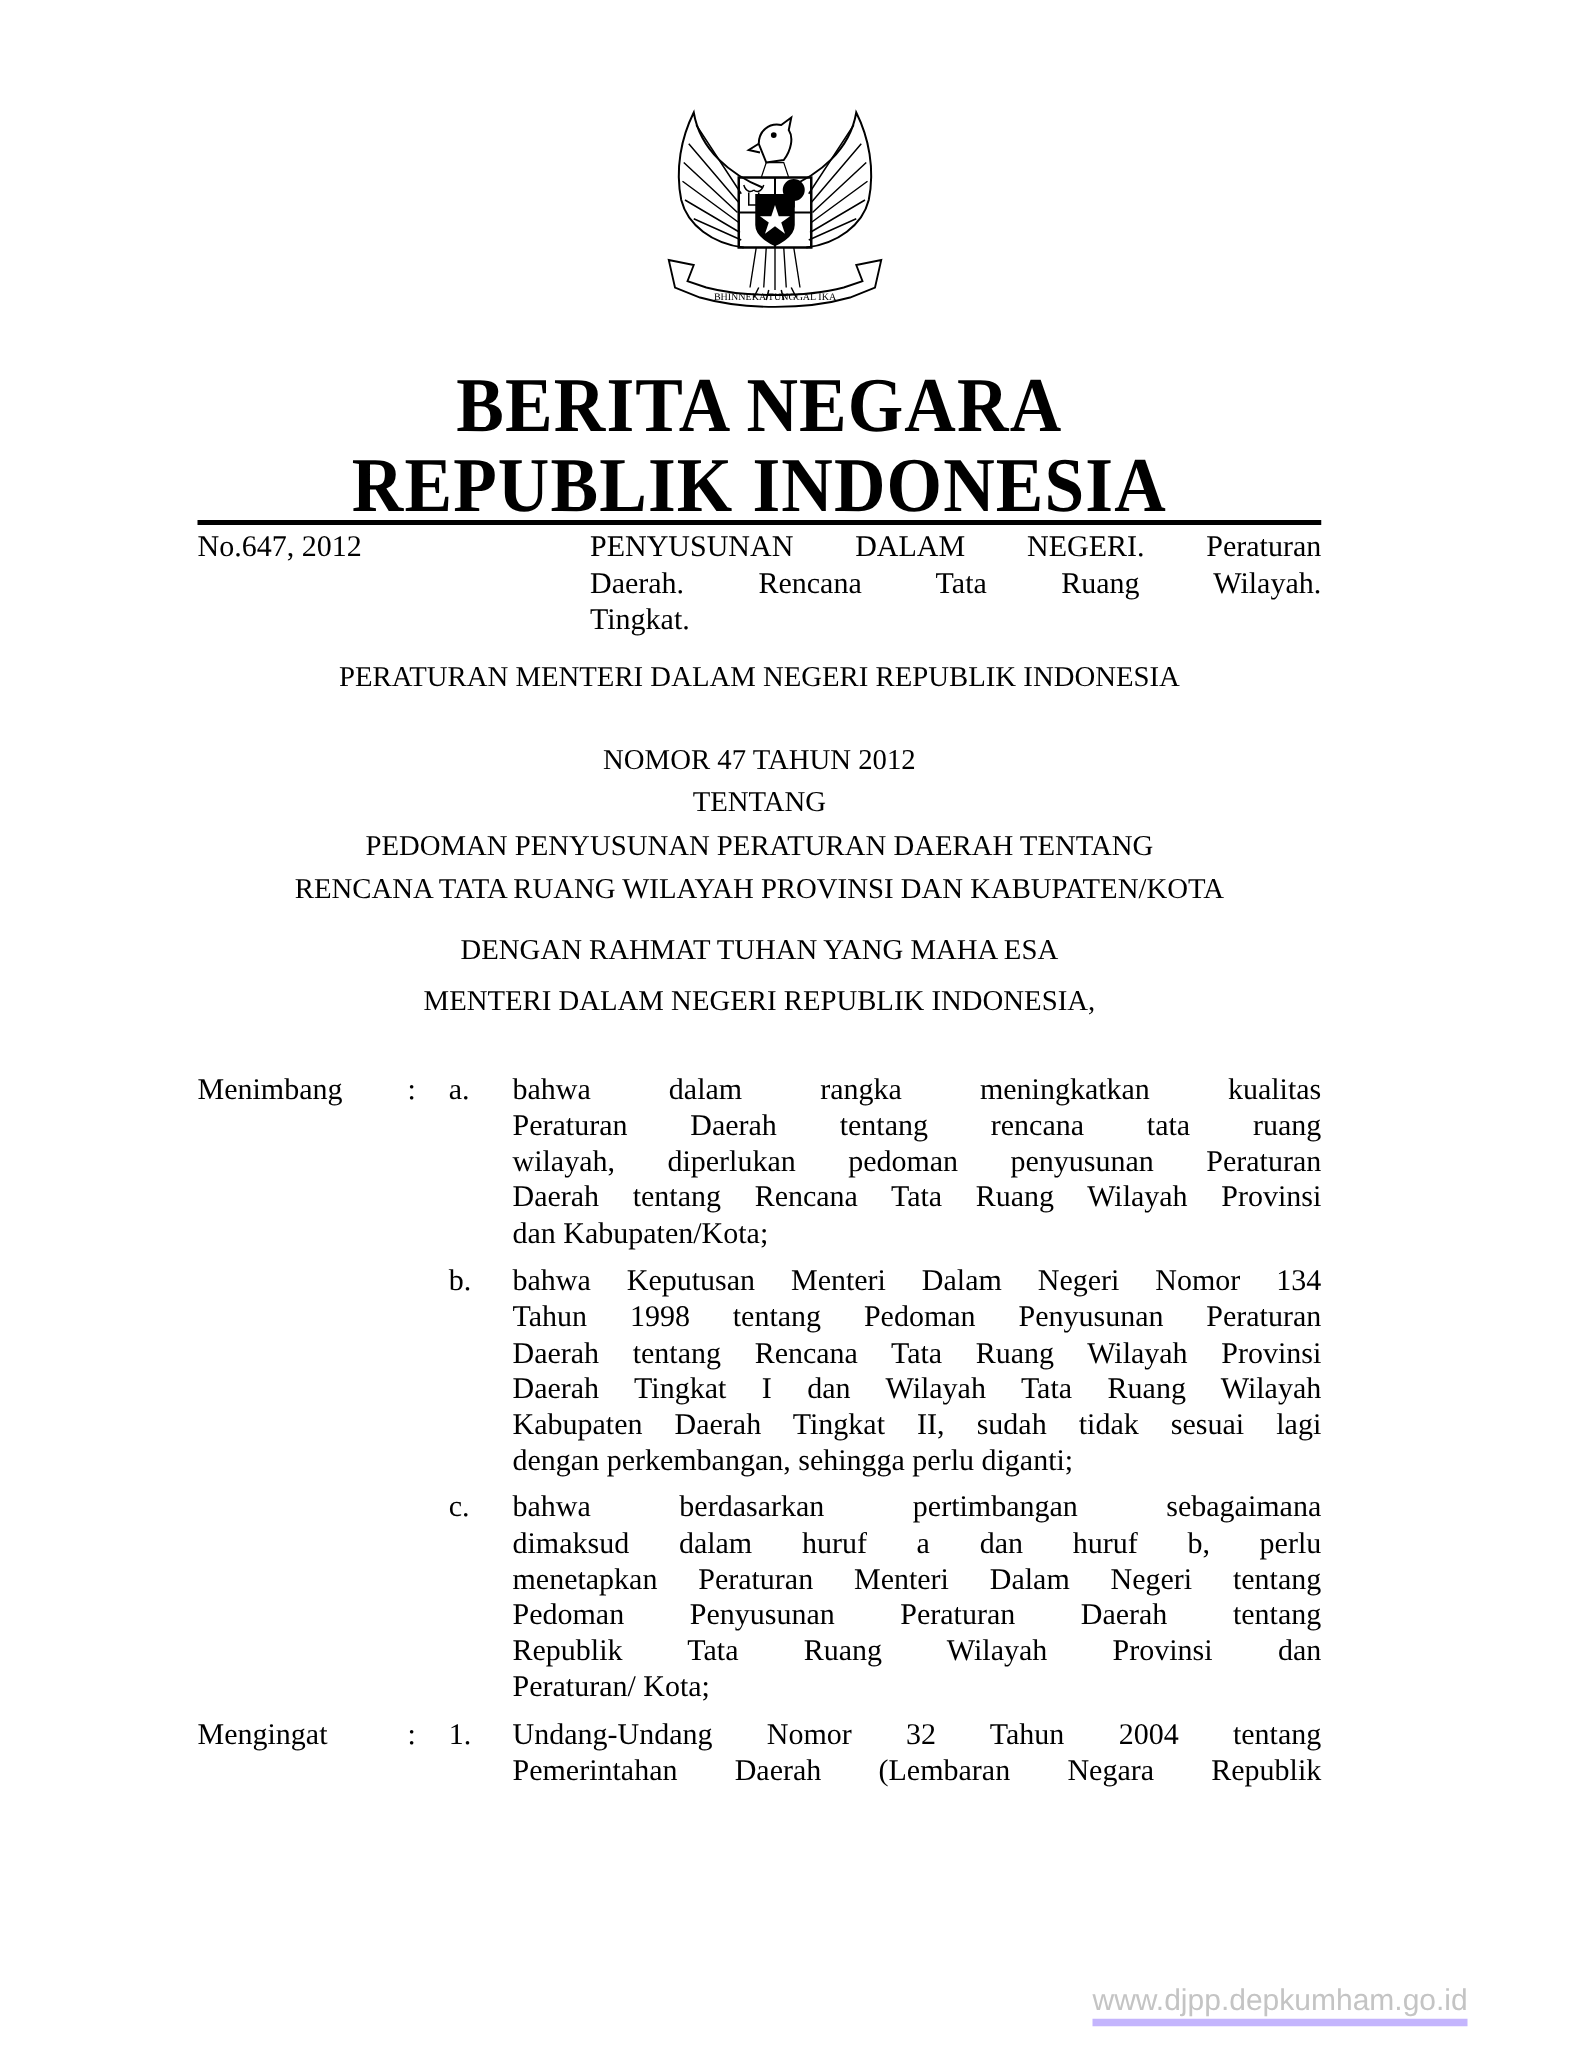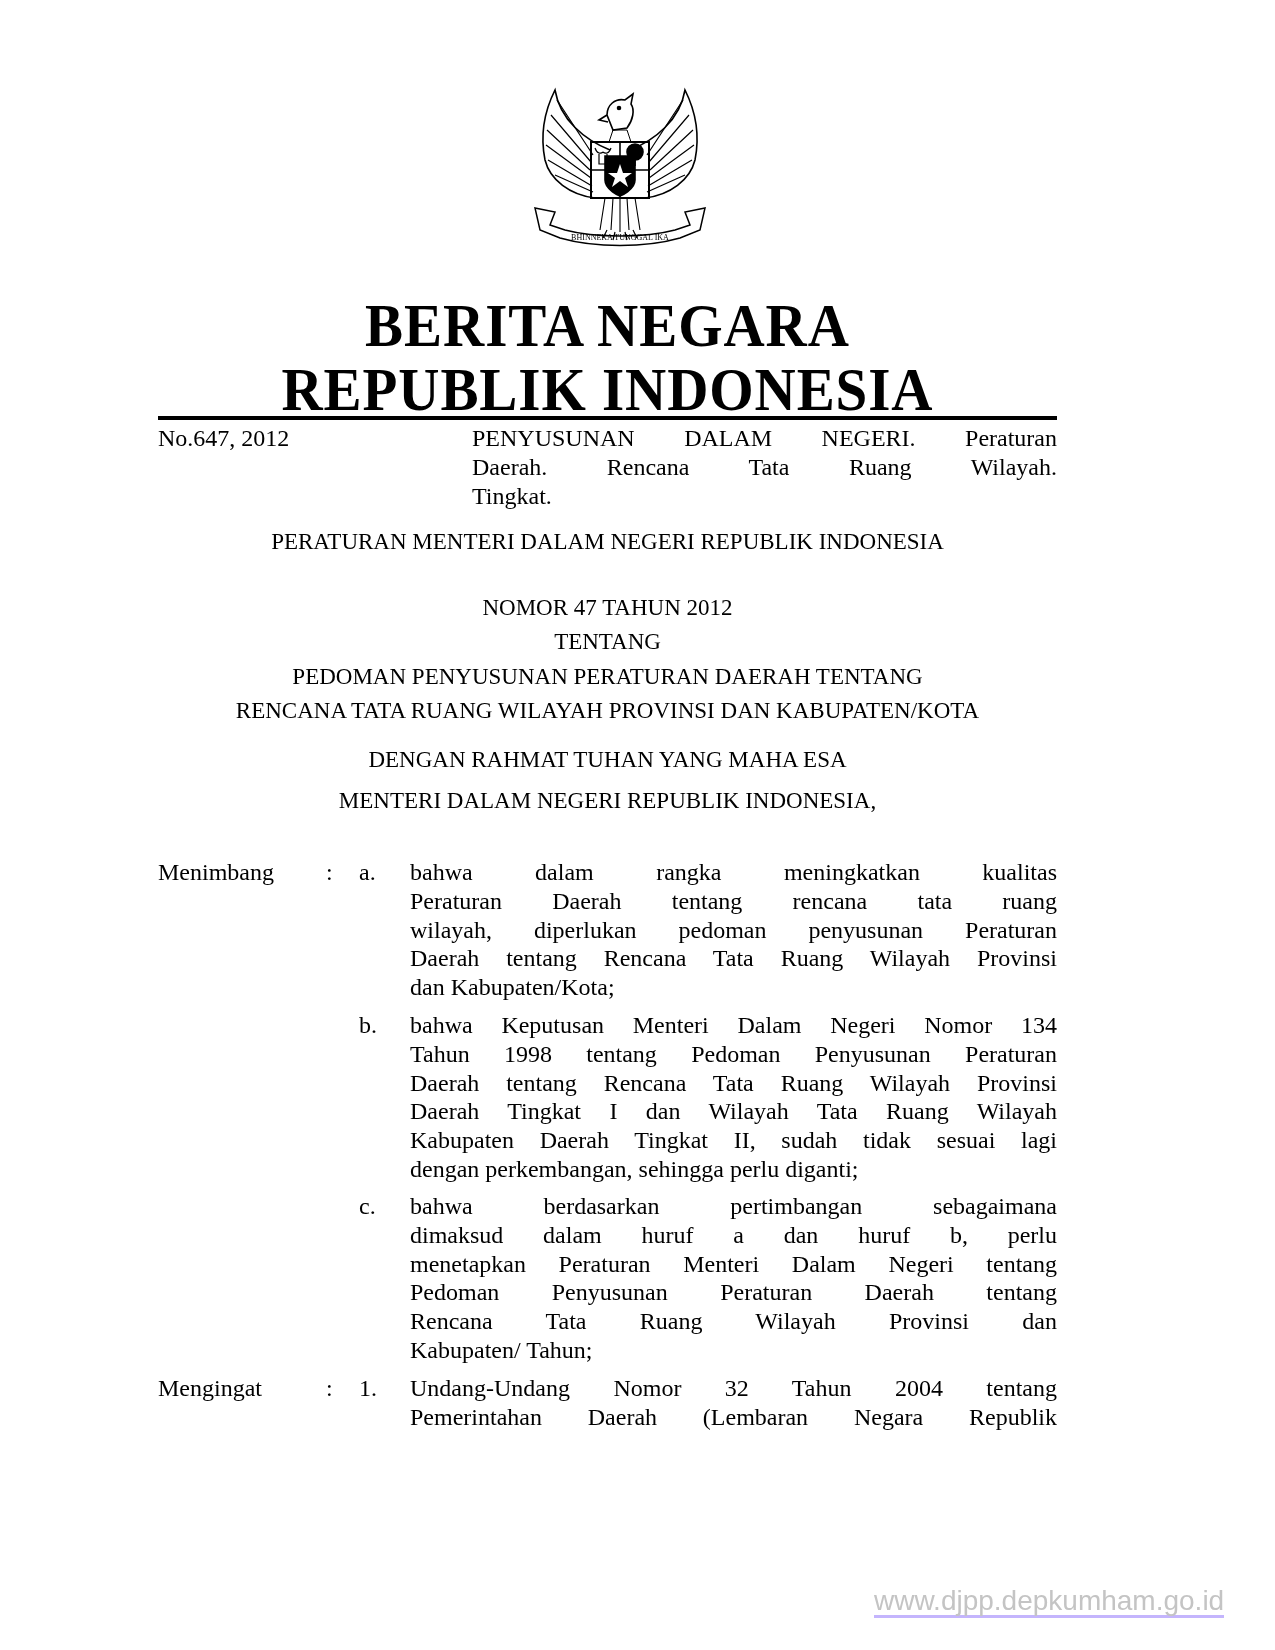--- a/index.html
+++ b/index.html
@@ -30,22 +30,22 @@
     .label { position: absolute; font-size: 24px; line-height: 29px; }
     .para {
       position: absolute; left: 410px; width: 647px;
       font-size: 24px; line-height: 28.8px;
     }
     .para span { display: block; text-align: justify; text-align-last: justify; white-space: nowrap; }
     .para span.last { text-align-last: left; }
     .watermark {
       position: absolute; left: 874px; top: 1587px;
       font-family: "Liberation Sans", "DejaVu Sans", sans-serif;
-      font-size: 28px; color: #c4c4c4; line-height: 28px;
-      border-bottom: 3px solid #c4b5fd;
+      font-size: 24px; color: #c4c4c4; line-height: 28px;
+      border-bottom: 6px solid #c4b5fd;
     }
   </style>
 </head>
 <body>
 
 <div class="emblem">
   <svg width="210" height="190" viewBox="0 0 210 190" xmlns="http://www.w3.org/2000/svg" fill="none" stroke="#000" stroke-width="1.6">
 
     <path d="M95 70 C70 60 45 40 40 10 C30 30 25 55 30 80 C35 100 55 115 80 118"></path>
     <path d="M42 20 L78 75 M36 35 L76 82 M32 50 L75 90 M31 65 L76 98 M33 80 L77 106 M40 95 L78 112" stroke-width="1.2"></path>
@@ -121,22 +121,22 @@
   <span>Kabupaten Daerah Tingkat II, sudah tidak sesuai lagi</span>
   <span class="last">dengan perkembangan, sehingga perlu diganti;</span>
 </div>
 
 <div class="label" style="left:359px; top:1192px;">c.</div>
 <div class="para" style="top:1192px;">
   <span>bahwa berdasarkan pertimbangan sebagaimana</span>
   <span>dimaksud dalam huruf a dan huruf b, perlu</span>
   <span>menetapkan Peraturan Menteri Dalam Negeri tentang</span>
   <span>Pedoman Penyusunan Peraturan Daerah tentang</span>
-  <span>Rencana Tata Ruang Wilayah Provinsi dan</span>
-  <span class="last">Kabupaten/ Tahun;</span>
+  <span>Republik Tata Ruang Wilayah Provinsi dan</span>
+  <span class="last">Peraturan/ Kota;</span>
 </div>
 
 <div class="label" style="left:158px; top:1374px;">Mengingat</div>
 <div class="label" style="left:326px; top:1374px;">:</div>
 <div class="label" style="left:359px; top:1374px;">1.</div>
 <div class="para" style="top:1374px;">
   <span>Undang-Undang Nomor 32 Tahun 2004 tentang</span>
   <span>Pemerintahan Daerah (Lembaran Negara Republik</span>
 </div>
 

